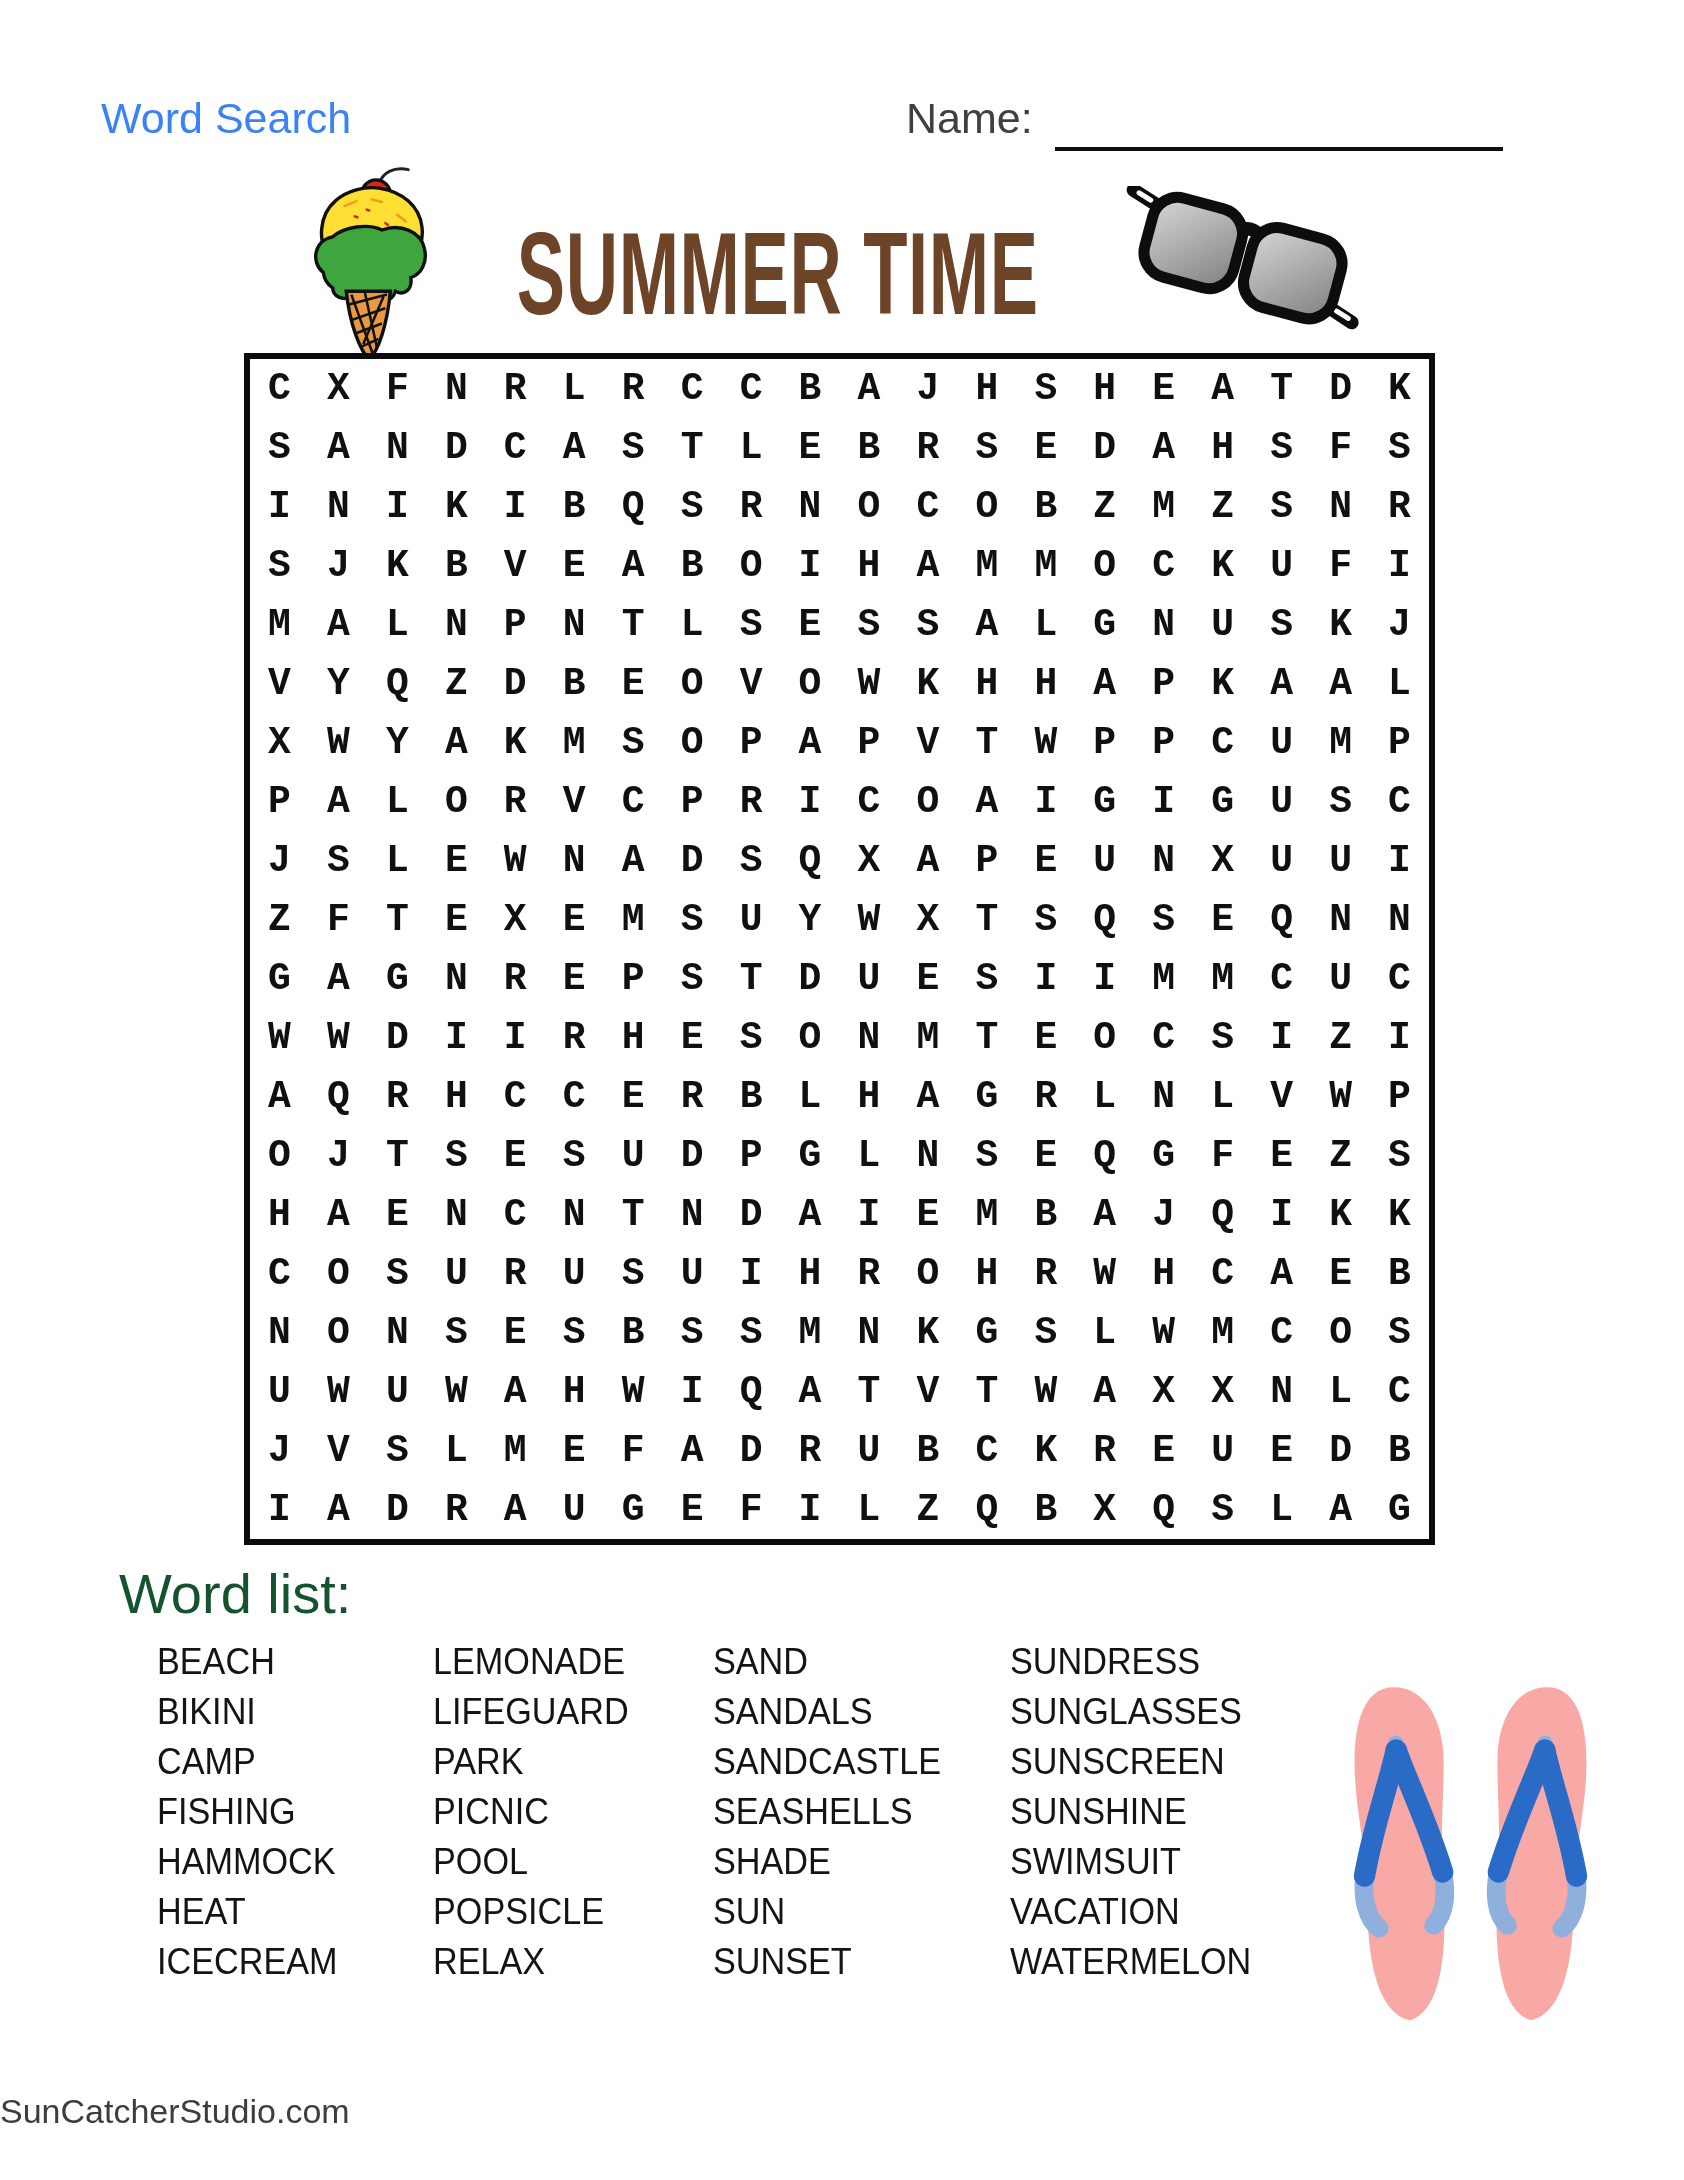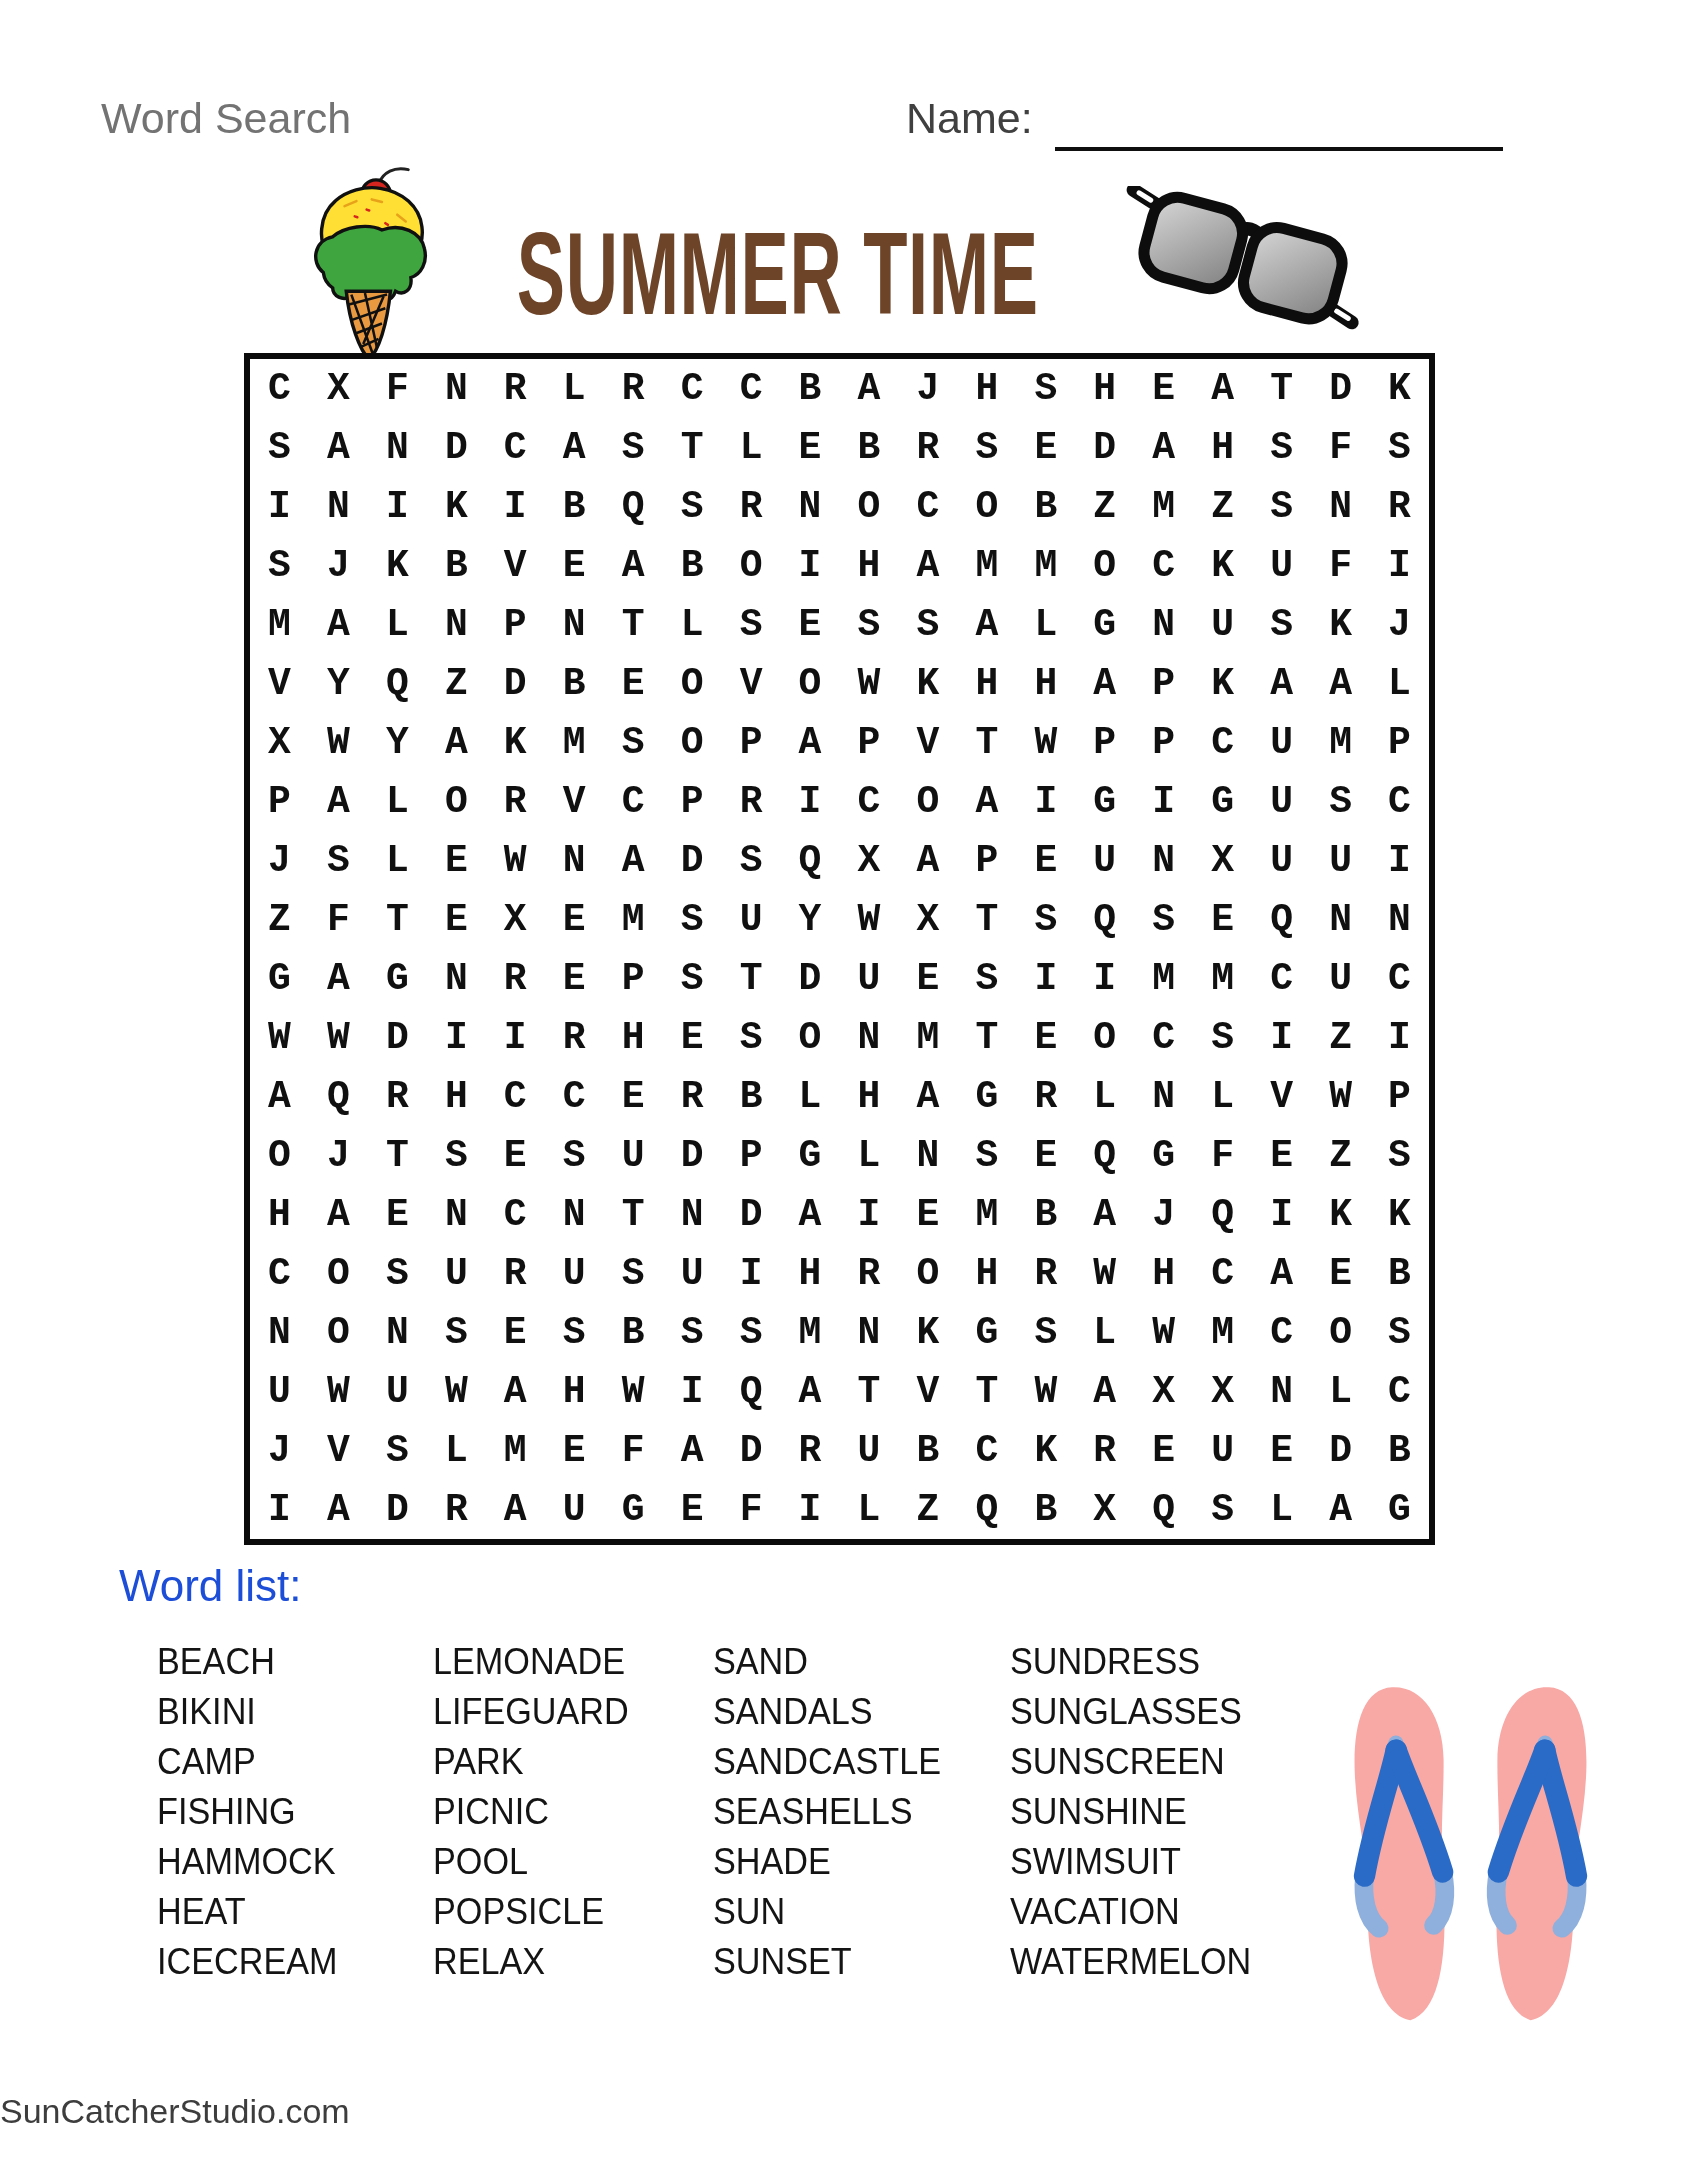--- a/index.html
+++ b/index.html
@@ -2,21 +2,21 @@
 <html style="font-size:13.6px"><head>
 <meta charset="utf-8">
 <style>
   html,body{margin:0;padding:0;}
   body{
     width:1685px;height:2181px;background:#ffffff;position:relative;
     font-family:"Liberation Sans", sans-serif;color:#1a1a1a;overflow:hidden;
   }
   
   .ws-label{
-    position:absolute;left:101px;top:94px;font-size:43px;color:#737373;
+    position:absolute;left:101px;top:94px;font-size:43px;color:#3b82f6;
     letter-spacing:0px;
   }
   .name-label{
     position:absolute;left:906px;top:94px;font-size:43px;color:#404040;
   }
   .name-line{
     position:absolute;left:1055px;top:147px;width:448px;height:4.3px;background:#0f0f0f;
   }
   
   .title{
@@ -32,21 +32,21 @@
     position:absolute;left:244px;top:353px;width:1191px;height:1192px;
     border:6.8px solid #0b0b0b;box-sizing:border-box;background:#fff;
     display:grid;grid-template-columns:repeat(20,1fr);grid-auto-rows:1fr;
   }
   .grid .cell{
     display:flex;align-items:center;justify-content:center;
     font-family:"Liberation Mono", monospace;font-weight:bold;font-size:38px;color:#101010;
   }
   
   .wl-label{
-    position:absolute;left:119px;top:1561px;font-size:44px;color:#1d4ed8;
+    position:absolute;left:119px;top:1561px;font-size:56px;color:#14532d;
   }
   .wl-col{
     position:absolute;top:1637px;font-size:36px;color:#141414;
     transform:scale(0.95,1);transform-origin:left top;
   }
   .wl-col .word{height:50px;line-height:50px;white-space:nowrap;}
   .wl-col1{left:157px;} .wl-col2{left:433px;} .wl-col3{left:713px;} .wl-col4{left:1010px;}
   .flipflops-wrap{position:absolute;left:1319px;top:1673px;width:303px;height:380px;}
   
   .footer{

